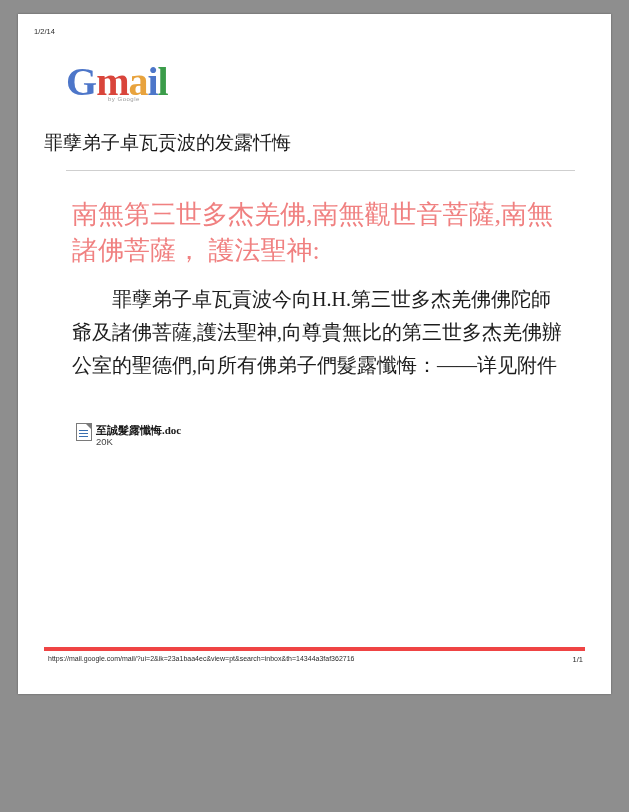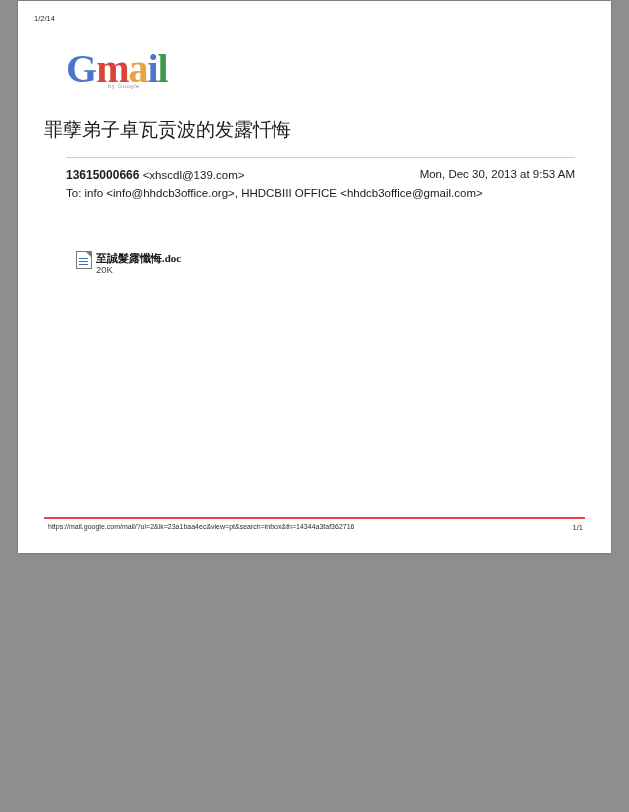--- a/index.html
+++ b/index.html
@@ -9,23 +9,23 @@
   }
   body {
     width: 629px;
     height: 812px;
     font-family: "Liberation Sans", sans-serif;
     overflow: hidden;
   }
   .page {
     position: absolute;
     left: 18px;
-    top: 1px;
+    top: 14px;
     width: 593px;
-    height: 552px;
+    height: 680px;
     background: #ffffff;
     box-shadow: 0 0 2px rgba(0,0,0,0.35);
     box-sizing: border-box;
     text-decoration: underline;
   }
   .print-header {
     position: absolute;
     top: 13px;
     left: 0;
     right: 0;
@@ -135,21 +135,21 @@
     letter-spacing: 0px;
   }
   .para {
     margin-top: 14px;
     color: #1c1c1c;
     font-size: 20px;
     line-height: 33px;
     text-indent: 40px;
   }
   .attachment {
-    margin-top: 52px;
+    margin-top: 41px;
     margin-left: 32px;
     position: relative;
     height: 34px;
   }
   .att-icon {
     position: absolute;
     left: 0;
     top: 0;
     width: 14px;
     height: 16px;
@@ -188,22 +188,22 @@
     left: 20px;
     top: 13px;
     font-size: 9.5px;
     color: #444;
   }
   .footer {
     position: absolute;
     left: 26px;
     right: 26px;
     bottom: 12px;
-    border-top: 2px solid #ef4444;
-    padding-top: 8px;
+    border-top: 4px solid #ef4444;
+    padding-top: 17px;
     height: 14px;
   }
   .footer-url {
     position: absolute;
     left: 4px;
     top: 4px;
     font-size: 7px;
     color: #2b2b2b;
     white-space: nowrap;
   }
@@ -228,29 +228,25 @@
 
     <div class="logo">
       <div class="logo-text"><span class="c1">G</span><span class="c2">m</span><span class="c3">a</span><span class="c4">i</span><span class="c5">l</span></div>
       <div class="logo-sub">by Google</div>
     </div>
 
     <div class="subject">罪孽弟子卓瓦贡波的发露忏悔</div>
 
     <div class="hr"></div>
 
-    <div class="meta">
-      <div class="meta-row1">
-        <span class="sender">13615000666</span>
-        <span class="sender-email">&lt;xhscdl@139.com&gt;</span>
-        <span class="date">Mon, Dec 30, 2013 at 9:53 AM</span>
-      </div>
-      <div class="meta-row2">To: info &lt;info@hhdcb3office.org&gt;, HHDCBIII OFFICE &lt;hhdcb3office@gmail.com&gt;</div>
+
+    <div class="body-cn">
+      <div class="salutation">南無第三世多杰羌佛,南無觀世音菩薩,南無諸佛菩薩， 護法聖神:</div>
+      <div class="para">罪孽弟子卓瓦貢波今向H.H.第三世多杰羌佛佛陀師爺及諸佛菩薩,護法聖神,向尊貴無比的第三世多杰羌佛辦公室的聖德們,向所有佛弟子們髮露懺悔：——详见附件</div>
     </div>
-
 
     <div class="attachment">
       <div class="att-icon">
         <div class="corner"></div>
         <div class="bars"></div>
       </div>
       <div class="att-name">至誠髮露懺悔.doc</div>
       <div class="att-size">20K</div>
     </div>
 

